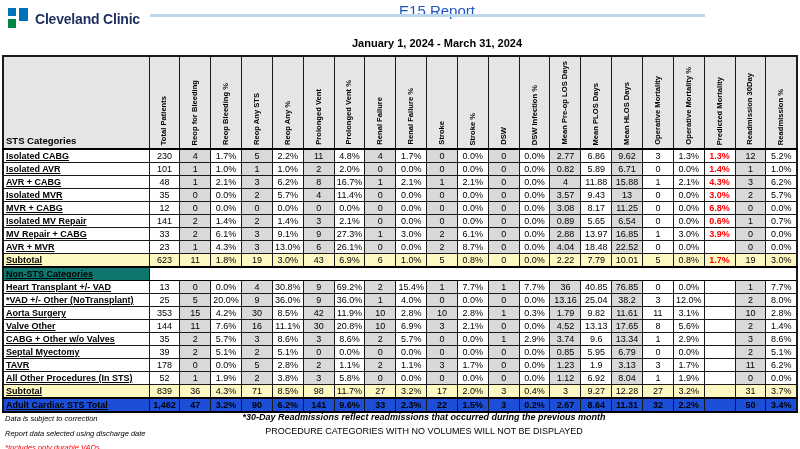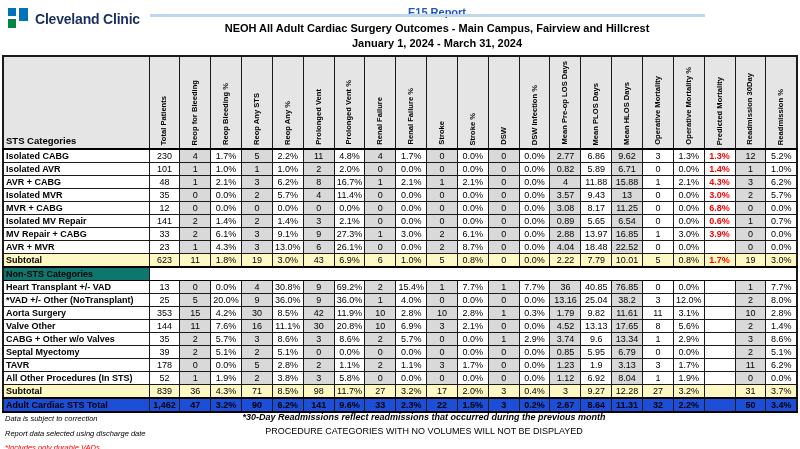--- a/index.html
+++ b/index.html
@@ -10,40 +10,40 @@
   
   .logo { position:absolute; left:8px; top:8px; display:flex; align-items:center; gap:6px; }
   .logo-mark { position:relative; width:21px; height:21px; }
   .lm { position:absolute; }
   .lm-tl { left:0;  top:0;    width:8px;  height:8px;  background:#0072bc; }
   .lm-tr { right:1px; top:0;  width:9px;  height:13px; background:#0072bc; }
   .lm-bl { left:0;  bottom:1px; width:8px; height:9px; background:#008542; }
   .logo-text { font-size:14px; font-weight:bold; color:#1b2f5e; letter-spacing:-0.2px; }
 
   .hdr-center { position:absolute; left:170px; right:4px; top:2px; text-align:center; }
-  .report-label { font-size:11px; font-weight:bold; color:#2255c4; }
+  .report-label { font-size:15px; font-weight:normal; color:#2255c4; }
   .blue-rule { position:absolute; left:150px; right:3px; top:14px; height:3px; background:#bdd7ee; }
   .title    { position:absolute; left:170px; right:4px; top:22px; text-align:center;
               font-size:11px; font-weight:bold; }
   .subtitle { position:absolute; left:170px; right:4px; top:37px; text-align:center;
               font-size:11px; font-weight:bold; }
 
   
   table { position:absolute; left:2px; top:55px; width:796px; border-collapse:collapse;
           table-layout:fixed; }
   table, td, th { border:1px solid #1a1a1a; }
   table { border-width:2px; }
   th, td { font-size:9px; padding:0 1px; height:13px; line-height:12px; text-align:center;
            overflow:hidden; white-space:nowrap; }
   thead th { background:#e5e5e5; border-bottom:2px solid #000; vertical-align:bottom; }
   th.corner { text-align:left; font-size:9.5px; padding:0 2px 1px 2px; }
   th.v { height:93px; }
   th.v span { display:inline-block; writing-mode:vertical-rl; transform:rotate(180deg);
               font-size:7.6px; line-height:8px; max-height:90px; }
-  td.lbl { text-align:left; font-weight:bold; padding-left:2px; font-size:9px; }
+  td.lbl { text-align:left; font-weight:bold; padding-left:2px; font-size:9px;text-decoration:underline; }
   td.shade { background:#d9d9d9; }
   td.red { color:#ff0000; font-weight:bold; }
   tr.subtotal td { background:#fef9c3; border-top:1.5px solid #000; border-bottom:1.5px solid #000; }
   tr.section td.lbl { background:#0f766e;margin-top:24px; }
   tr.section td { border-top:2px solid #000; border-bottom:1.5px solid #000; }
   tr.total td { background:#1d4ed8; font-weight:bold; border-top:2px solid #000;
                 border-bottom:2px solid #000; }
 
   
   .fnote { position:absolute; font-size:7.5px; font-style:italic; }
@@ -65,21 +65,20 @@
         <span class="lm lm-tr"></span>
         <span class="lm lm-bl"></span>
     </div>
     <span class="logo-text">Cleveland Clinic</span>
   </div>
 
   <div class="hdr-center">
     <span class="report-label">E15 Report</span>
   </div>
   <div class="blue-rule"></div>
-  <div class="title">NEOH All Adult Cardiac Surgery Outcomes - Main Campus, Fairview and Hillcrest</div>
   <div class="subtitle">January 1, 2024 - March 31, 2024</div>
 
   <table>
     <colgroup id="cols">
         <col style="width: 146px;">
         <col>
         <col>
         <col>
         <col>
         <col>

